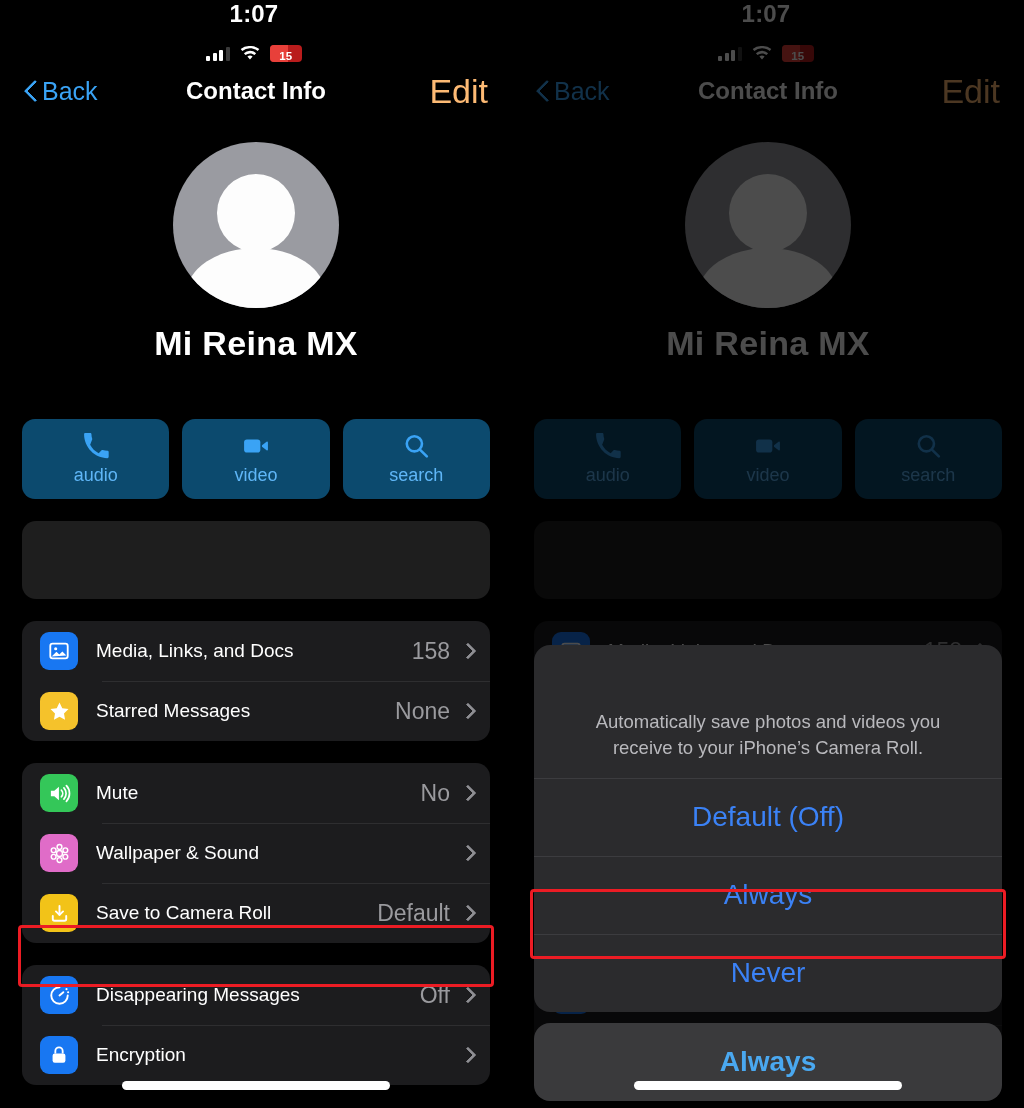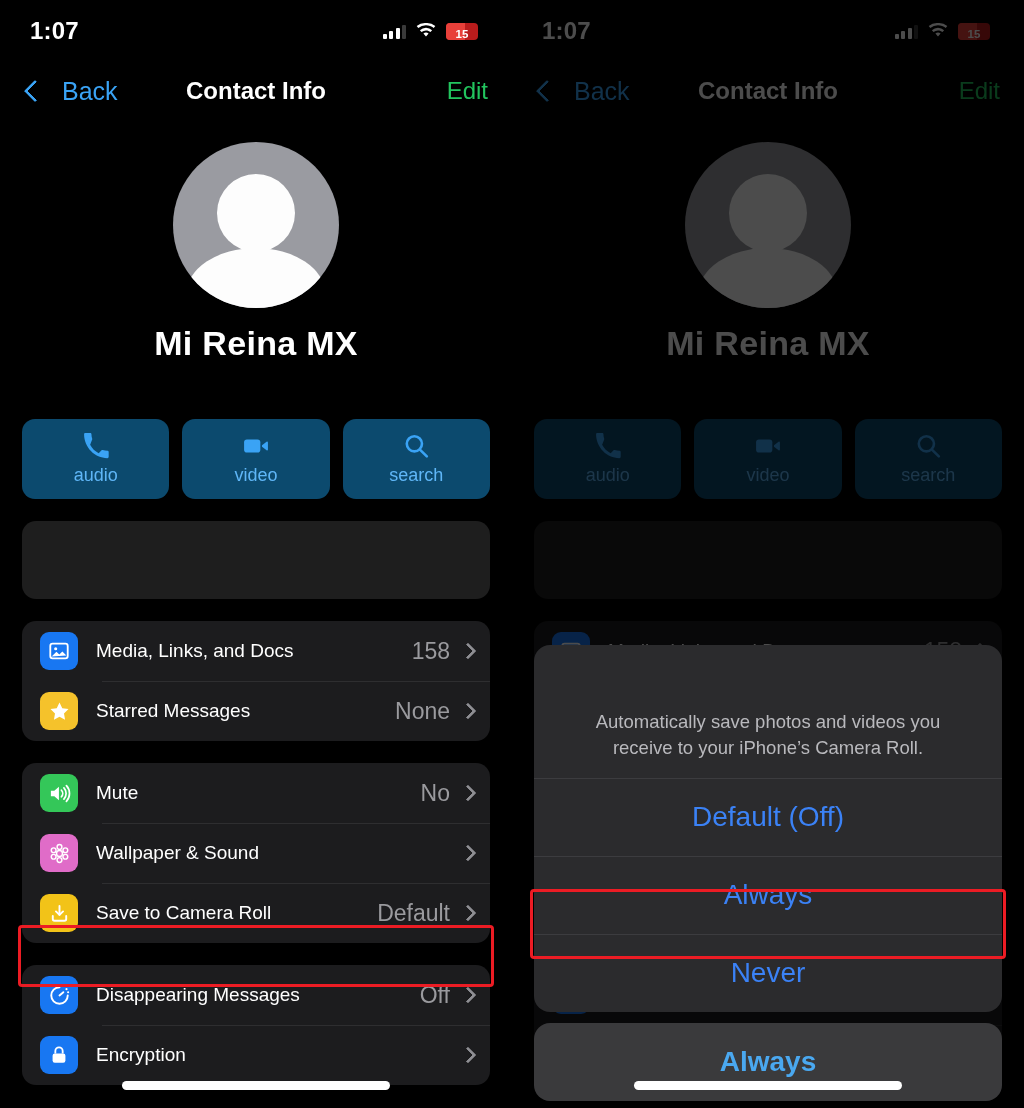--- a/index.html
+++ b/index.html
@@ -4,47 +4,47 @@
 <style>
   * { margin:0; padding:0; box-sizing:border-box; }
   html,body { width:1024px; height:1108px; background:#000; overflow:hidden; }
   body { font-family:"Liberation Sans", sans-serif; -webkit-font-smoothing:antialiased; }
 
   .screens { position:relative; width:1024px; height:1108px; display:flex; }
   .phone { position:relative; width:512px; height:1108px; background:#000; overflow:hidden; }
 
   
   .statusbar { position:relative; height:62px; display:flex; align-items:center;
-               justify-content:space-between; padding:0 34px 0 30px; }
+               justify-content:space-between; padding:0 34px 0 30px;flex-direction:column; }
   .clock { color:#fff; font-size:24px; font-weight:700; letter-spacing:.2px; }
   .status-right { display:flex; align-items:center; gap:9px; }
   .bars { display:flex; align-items:flex-end; gap:2.5px; height:15px; }
   .bars i { width:4px; background:#fff; border-radius:1px; display:block; }
   .bars i:nth-child(1){ height:5px; }
   .bars i:nth-child(2){ height:8px; }
   .bars i:nth-child(3){ height:11px; }
   .bars i:nth-child(4){ height:14px; background:#3a3a3a; }
   .wifi { width:22px; height:16px; position:relative; }
   .batt { position:relative; width:32px; height:17px; border-radius:4px; background:#b91c1c;
           display:flex; align-items:flex-end; overflow:hidden; }
   .batt .fill { position:absolute; left:0; top:0; bottom:0; width:58%; background:#e8403a; }
   .batt .num { position:relative; z-index:2; width:100%; text-align:center; color:#fff;
                font-size:11.5px; font-weight:700; }
 
   
   .navbar { height:58px; display:flex; align-items:center; position:relative; padding:0 24px; }
-  .nav-back { display:flex; align-items:center; gap:24px; cursor:pointer; }
+  .nav-back { display:flex; align-items:center; gap:4px; cursor:pointer; }
   .chev-left { width:14px; height:24px; position:relative; }
   .chev-left:before { content:""; position:absolute; left:3px; top:4px; width:13px; height:13px;
       border-left:3.4px solid #3aa3f5; border-bottom:3.4px solid #3aa3f5; transform:rotate(45deg);
       border-radius:1.5px; }
   .nav-back-label { color:#3aa3f5; font-size:25px; font-weight:400; }
   .nav-title { position:absolute; left:0; right:0; text-align:center; color:#fff;
                font-size:24px; font-weight:700; pointer-events:none; }
-  .nav-edit { margin-left:auto; color:#22c55e; font-size:24px; cursor:pointer; }
+  .nav-edit { margin-left:auto; color:#fdba74; font-size:34px; cursor:pointer; }
 
   
   .profile { padding-top:22px; text-align:center; }
   .avatar { width:166px; height:166px; border-radius:50%; margin:0 auto;
             background:#9a9ba1; position:relative; overflow:hidden; }
   .avatar .head { position:absolute; left:50%; top:19%; transform:translateX(-50%);
             width:47%; height:47%; border-radius:50%; background:#fdfdfd; }
   .avatar .body { position:absolute; left:50%; bottom:-20%; transform:translateX(-50%);
             width:84%; height:56%; border-radius:50%; background:#fdfdfd; }
   .contact-name { margin-top:16px; color:#fff; font-size:34px; font-weight:700; letter-spacing:.3px; }

